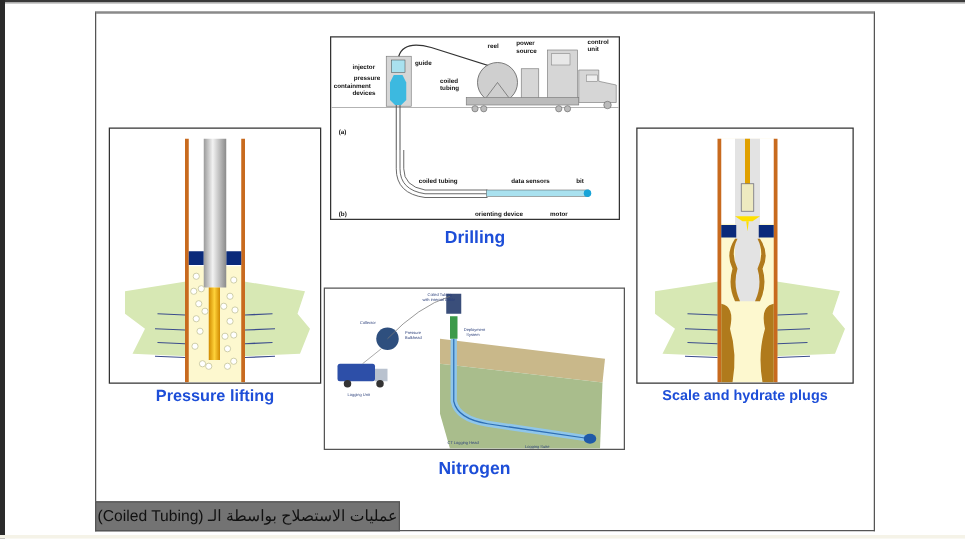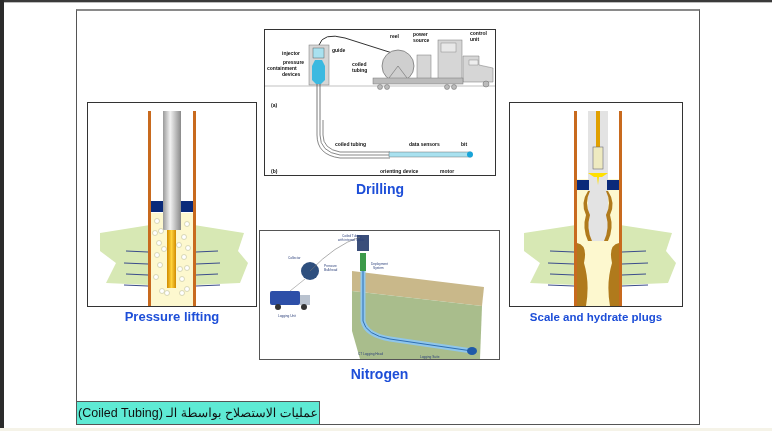--- a/index.html
+++ b/index.html
@@ -3,21 +3,21 @@
 <meta charset="utf-8">
 <style>
   html, body { margin:0; padding:0; }
   body { width:772px; height:431px; background:#ffffff; position:relative; overflow:hidden; font-family:"Liberation Sans", sans-serif; }
   .left-bar { position:absolute; left:0; top:0; width:4px; height:431px; background:#2b2b2b; }
   .top-bar { position:absolute; left:0; top:0; width:772px; height:2px; background:#3a3a3a; }
   .top-bar2 { position:absolute; left:0; top:2px; width:772px; height:1px; background:#bdbdbd; }
   .slide { position:absolute; left:76px; top:9px; width:624px; height:416px; border:1px solid #555; border-top:2px solid #8a8a8a; background:#fff; box-sizing:border-box; }
   .panel { position:absolute; border:1px solid #333; background:#fff; box-sizing:border-box; overflow:hidden; }
   .caption { position:absolute; font-weight:bold; color:#1d4ed8; text-align:center; }
-  .bottom-label { position:absolute; left:76px; top:401px; width:244px; height:24px; background:#5eead4; border:1px solid #555; box-sizing:border-box; font-size:12.5px; line-height:22px; text-align:center; color:#111; }
+  .bottom-label { position:absolute; left:76px; top:401px; width:244px; height:24px; background:#737373; border:1px solid #555; box-sizing:border-box; font-size:12.5px; line-height:22px; text-align:center; color:#111; }
   .lbl { font-family:"Liberation Sans", sans-serif; font-size:5px; font-weight:bold; fill:#111; }
   .blbl { font-family:"Liberation Sans", sans-serif; font-size:3.2px; fill:#2b3f7a; }
   .bottom-fade { position:absolute; left:0; top:428px; width:772px; height:3px; background:#f5f3e8; }
 </style>
 </head>
 <body>
 
 <div class="top-bar"></div>
 <div class="top-bar2"></div>
 <div class="left-bar"></div>

